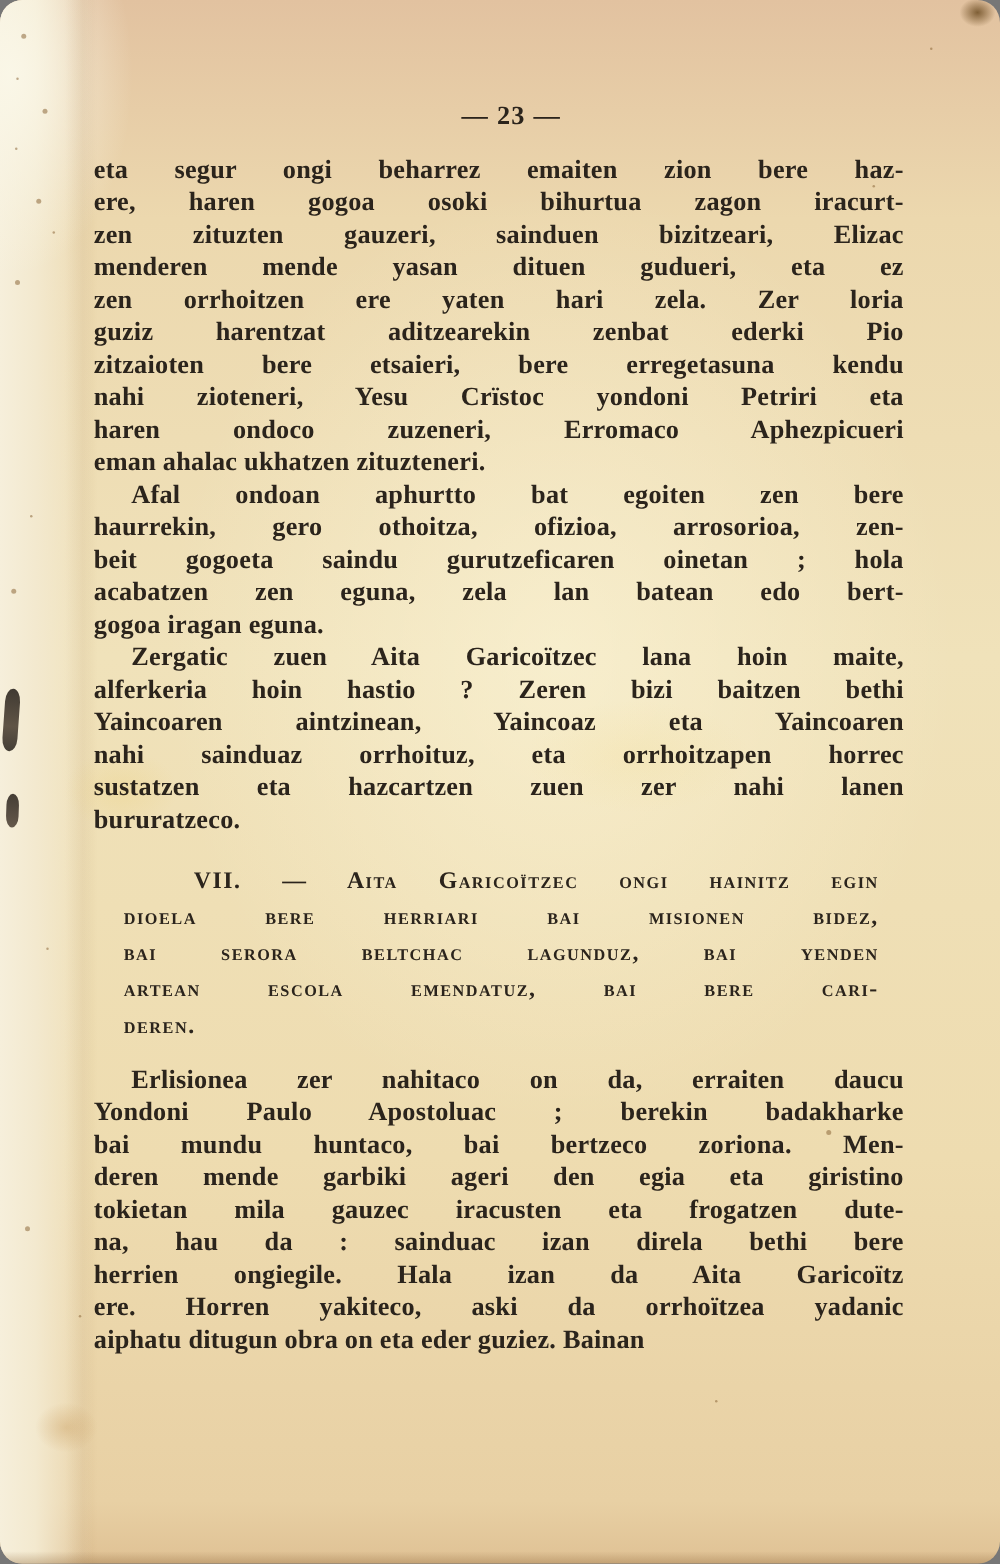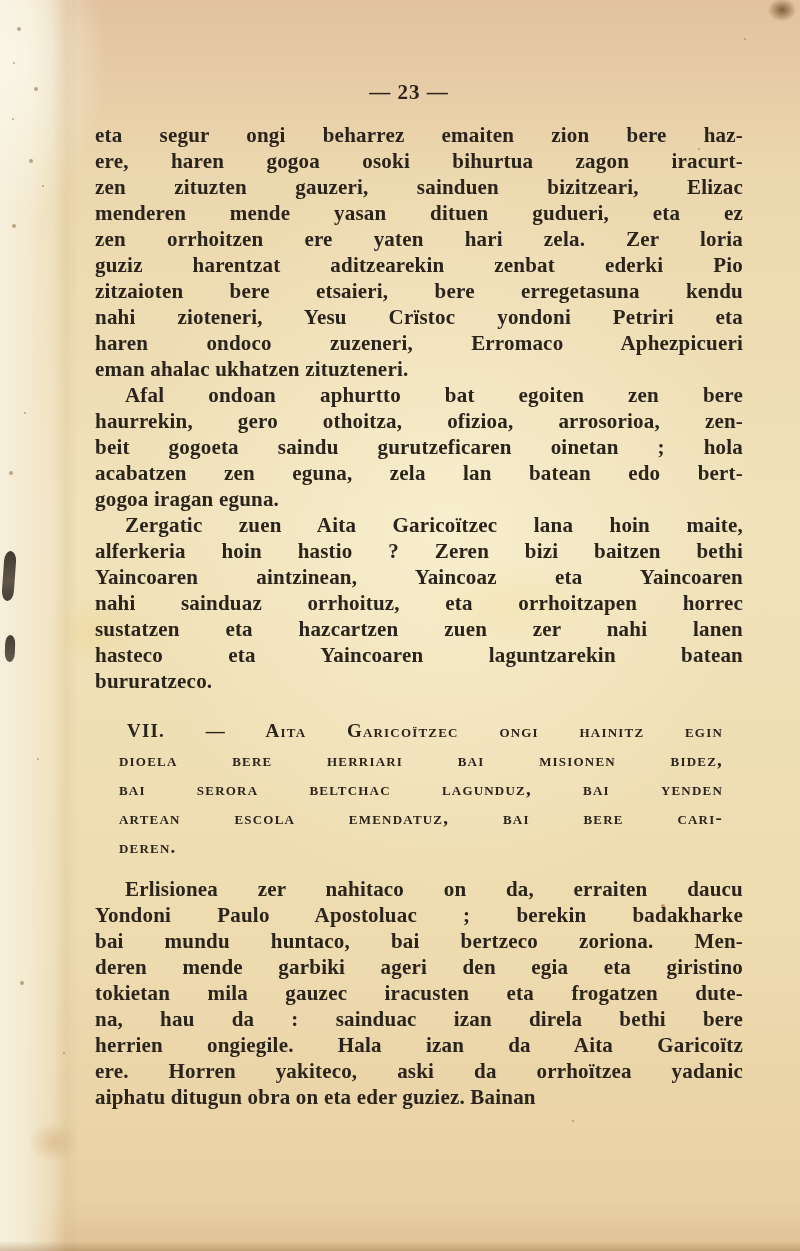--- a/index.html
+++ b/index.html
@@ -7,20 +7,21 @@
   .scan{
     position:relative;
     width:800px;height:1251px;
     margin:0 auto;
     overflow:hidden;
     font-family:"Liberation Serif","DejaVu Serif",serif;
     color:var(--ink,#2b241c);
     background:
       radial-gradient(ellipse 420px 500px at 56% 42%, rgba(255,250,224,0.50), rgba(255,250,224,0) 75%),
       linear-gradient(180deg, var(--paper_dark_edge,#e2c2a0) 0%, #ecd8ae 14%, var(--paper,#f0e2ba) 42%, #eedcb0 74%, #e8d0a4 96%, #dfc194 100%);
+    border-radius: 18px;
   }
   
   .page-edge{
     position:absolute;left:0;top:0;width:74px;height:100%;
     background:linear-gradient(90deg, var(--edge_light,#f6efdb) 0%, #f3e9cf 38%, rgba(243,233,207,0) 100%);
   }
   .corner-light{
     position:absolute;left:0;top:0;width:190px;height:300px;
     background:radial-gradient(140px 230px at 8px 60px, rgba(250,247,232,0.95), rgba(250,247,232,0) 70%);
   }
@@ -56,33 +57,33 @@
   .corner-smudge{
     position:absolute;left:762px;top:-6px;width:40px;height:32px;border-radius:50%;
     background:radial-gradient(closest-side, rgba(110,78,36,0.85), rgba(110,78,36,0) 72%);}
   
   .page-number{
     position:absolute;left:85px;width:648px;top:80px;
     text-align:center;font-size:21px;font-weight:700;letter-spacing:1px;
   }
   
   .text-block{
-    position:absolute;left:95px;top:122px;width:648px;
+    position:absolute;left:75px;top:122px;width:648px;
     font-size:21px;font-weight:700;line-height:26px;letter-spacing:0.2px;
   }
   .para{margin:0;}
   .line{text-align:justify;text-align-last:justify;}
   .line.last{text-align-last:left;}
   .line.indent{text-indent:30px;}
   .para.heading{
     margin:22px 20px 15px 24px;
     font-size:19px;line-height:29px;
     font-variant:small-caps;letter-spacing:1.2px;
   }
-  .para.heading .line.indent{text-indent:8px;}
+  .para.heading .line.indent{text-indent:8px;margin-left:48px;}
 </style>
 </head>
 <body>
 
 <div class="scan">
   <div class="page-edge"></div>
   <div class="corner-light"></div>
   <div class="edge-crease"></div>
   <div class="binding-mark mark1"></div>
   <div class="binding-mark mark2"></div>
@@ -114,21 +115,20 @@
         <div class="line">beit gogoeta saindu gurutzeficaren oinetan ; hola</div>
         <div class="line">acabatzen zen eguna, zela lan batean edo bert-</div>
         <div class="line last">gogoa iragan eguna.</div>
       </div>
       <div class="para body">
         <div class="line indent">Zergatic zuen Aita Garicoïtzec lana hoin maite,</div>
         <div class="line">alferkeria hoin hastio ? Zeren bizi baitzen bethi</div>
         <div class="line">Yaincoaren aintzinean, Yaincoaz eta Yaincoaren</div>
         <div class="line">nahi sainduaz orrhoituz, eta orrhoitzapen horrec</div>
         <div class="line">sustatzen eta hazcartzen zuen zer nahi lanen</div>
-        <div class="line">hasteco eta Yaincoaren laguntzarekin batean</div>
         <div class="line last">bururatzeco.</div>
       </div>
       <div class="para heading">
         <div class="line indent">VII. — Aita Garicoïtzec ongi hainitz egin</div>
         <div class="line">dioela bere herriari bai misionen bidez,</div>
         <div class="line">bai serora beltchac lagunduz, bai yenden</div>
         <div class="line">artean escola emendatuz, bai bere cari-</div>
         <div class="line last">deren.</div>
       </div>
       <div class="para body">

